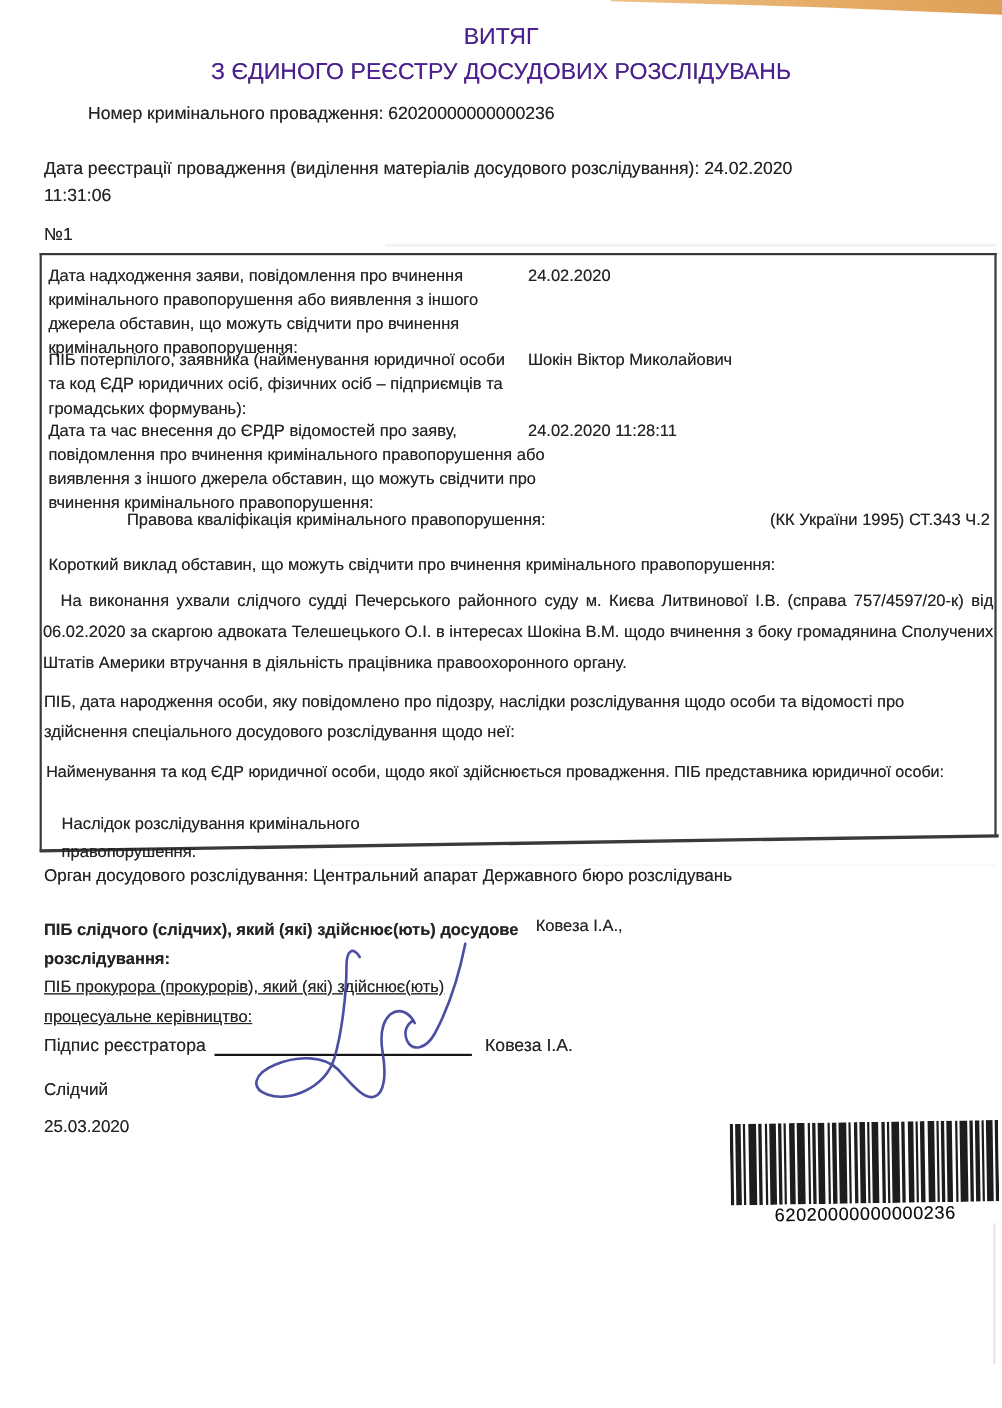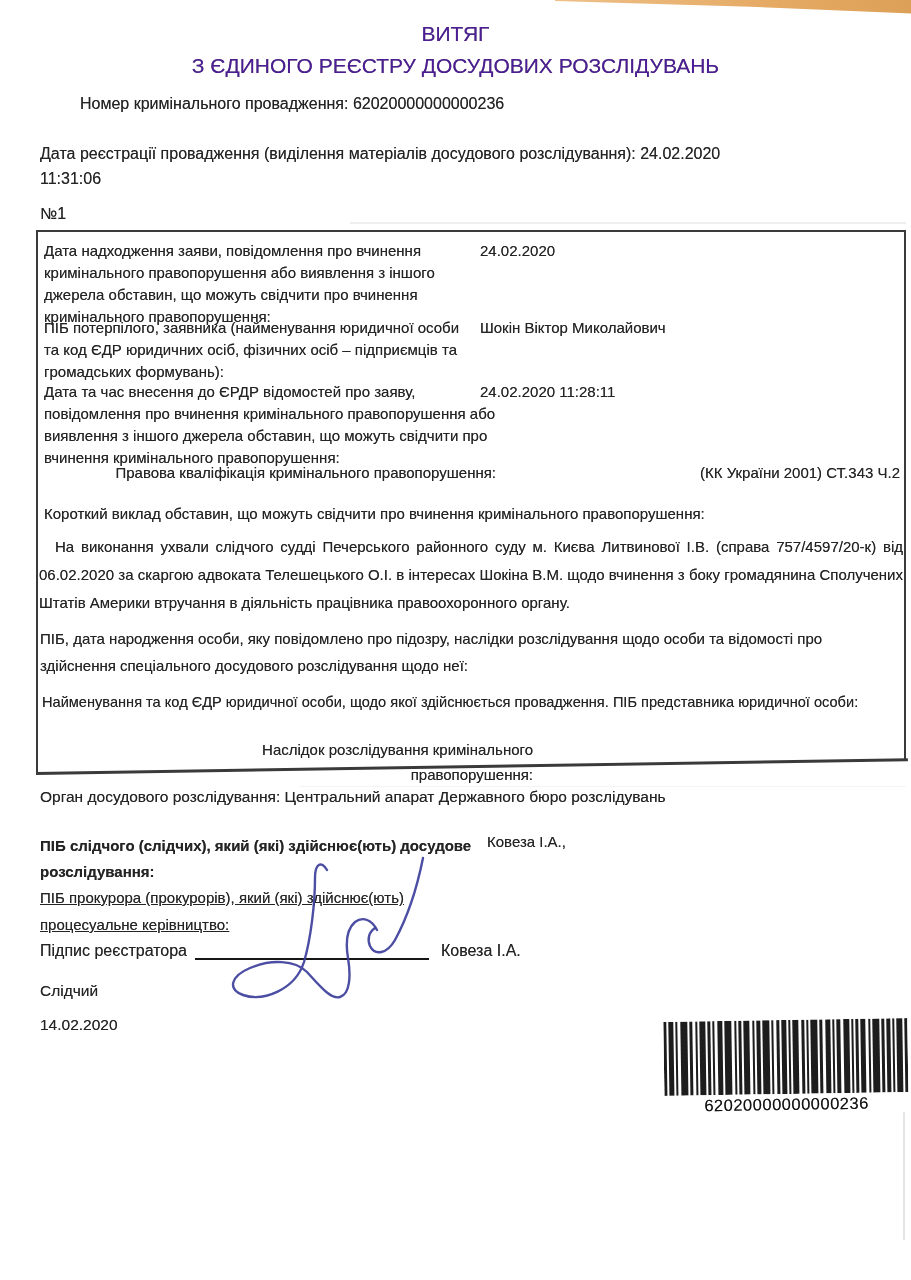--- a/index.html
+++ b/index.html
@@ -32,21 +32,21 @@
   .t-right{left:904px;top:230px;width:2px;height:530px;}
   .t-bottom{left:36px;top:772px;width:872px;height:2.5px;transform:rotate(-.9deg);transform-origin:left center;}
   
   .cell-label{left:44px;width:452px;font-size:15px;line-height:22px;}
   .cell-value{left:480px;width:420px;font-size:15px;line-height:22px;}
   .r1{top:240px;} .r2{top:317px;} .r3{top:381px;} .r4{top:462px;text-align:right;}
   .s5h{left:44px;top:505px;width:850px;font-size:15px;}
   .s5p{left:39px;top:533px;width:864px;font-size:15px;line-height:28px;text-align:justify;text-indent:16px;}
   .s6{left:40px;top:626px;width:858px;font-size:15px;line-height:26.5px;}
   .s7{left:42px;top:694px;width:862px;font-size:14.6px;}
-  .s8{left:33px;top:737px;width:500px;font-size:15px;line-height:25px;text-align:right;}
+  .s8{left:56px;top:737px;width:500px;font-size:15px;line-height:25px;}
   
   .authority{left:40px;top:788px;width:860px;font-size:15.5px;}
   .inv-label{left:40px;top:833px;width:460px;font-size:15px;line-height:26px;font-weight:bold;}
   .inv-value{left:487px;top:833px;font-size:15px;}
   .pros-label{left:40px;top:884px;width:460px;font-size:15px;line-height:27px;text-decoration:underline;}
   .sig-row{left:40px;top:941px;display:flex;align-items:flex-end;font-size:16px;}
   .sig-line{width:234px;height:17px;border-bottom:2px solid #161616;margin-left:8px;}
   .sig-name{margin-left:12px;}
   .position-line{left:40px;top:982px;font-size:15.5px;}
   .date-line{left:40px;top:1016px;font-size:15.5px;}
@@ -94,21 +94,21 @@
 громадських формувань):</div>
   <div class="abs cell-value r2">Шокін Віктор Миколайович</div>
 
   <div class="abs cell-label pre r3">Дата та час внесення до ЄРДР відомостей про заяву,
 повідомлення про вчинення кримінального правопорушення або
 виявлення з іншого джерела обставин, що можуть свідчити про
 вчинення кримінального правопорушення:</div>
   <div class="abs cell-value r3">24.02.2020 11:28:11</div>
 
   <div class="abs cell-label pre r4">Правова кваліфікація кримінального правопорушення:</div>
-  <div class="abs cell-value r4">(КК України 2001) СТ.343 Ч.2</div>
+  <div class="abs cell-value r4">(КК України 1995) СТ.343 Ч.2</div>
 
   <div class="abs s5h">Короткий виклад обставин, що можуть свідчити про вчинення кримінального правопорушення:</div>
   <div class="abs s5p">На виконання ухвали слідчого судді Печерського районного суду м. Києва Литвинової І.В. (справа 757/4597/20-к) від 06.02.2020 за скаргою адвоката Телешецького О.І. в інтересах Шокіна В.М. щодо вчинення з боку громадянина Сполучених Штатів Америки втручання в діяльність працівника правоохоронного органу.</div>
   <div class="abs s6">ПІБ, дата народження особи, яку повідомлено про підозру, наслідки розслідування щодо особи та відомості про здійснення спеціального досудового розслідування щодо неї:</div>
   <div class="abs s7">Найменування та код ЄДР юридичної особи, щодо якої здійснюється провадження. ПІБ представника юридичної особи:</div>
   <div class="abs s8 pre">Наслідок розслідування кримінального
 правопорушення:</div>
 
   <div class="abs authority">Орган досудового розслідування: Центральний апарат Державного бюро розслідувань</div>
   <div class="abs inv-label pre">ПІБ слідчого (слідчих), який (які) здійснює(ють) досудове
@@ -117,21 +117,21 @@
   <div class="abs pros-label pre">ПІБ прокурора (прокурорів), який (які) здійснює(ють)
 процесуальне керівництво:</div>
 
   <div class="abs sig-row">
     <span>Підпис реєстратора</span>
     <span class="sig-line"></span>
     <span class="sig-name">Ковеза І.А.</span>
   </div>
 
   <div class="abs position-line">Слідчий</div>
-  <div class="abs date-line">14.02.2020</div>
+  <div class="abs date-line">25.03.2020</div>
 
   <svg class="abs signature-svg" viewBox="0 0 230 165" aria-hidden="true">
     <path d="M122,22 C116,12 110,16 110,30 C110,55 106,90 99,114 C90,142 58,154 38,147 C22,141 26,128 45,120 C66,111 90,112 102,124 C114,137 126,152 135,149 C145,146 146,128 143,110 C140,92 143,80 150,74 C158,68 167,72 172,82"></path>
     <path d="M218,10 C212,40 202,70 190,92 C182,106 170,108 165,98 C162,91 164,84 170,80"></path>
   </svg>
 
   <div class="abs barcode">
     <div class="barcode-bars" id="barcode-bars">
         <div class="bar" style="width: 3px; margin-right: 2px;"></div>
         <div class="bar" style="width: 5px; margin-right: 2px;"></div>

